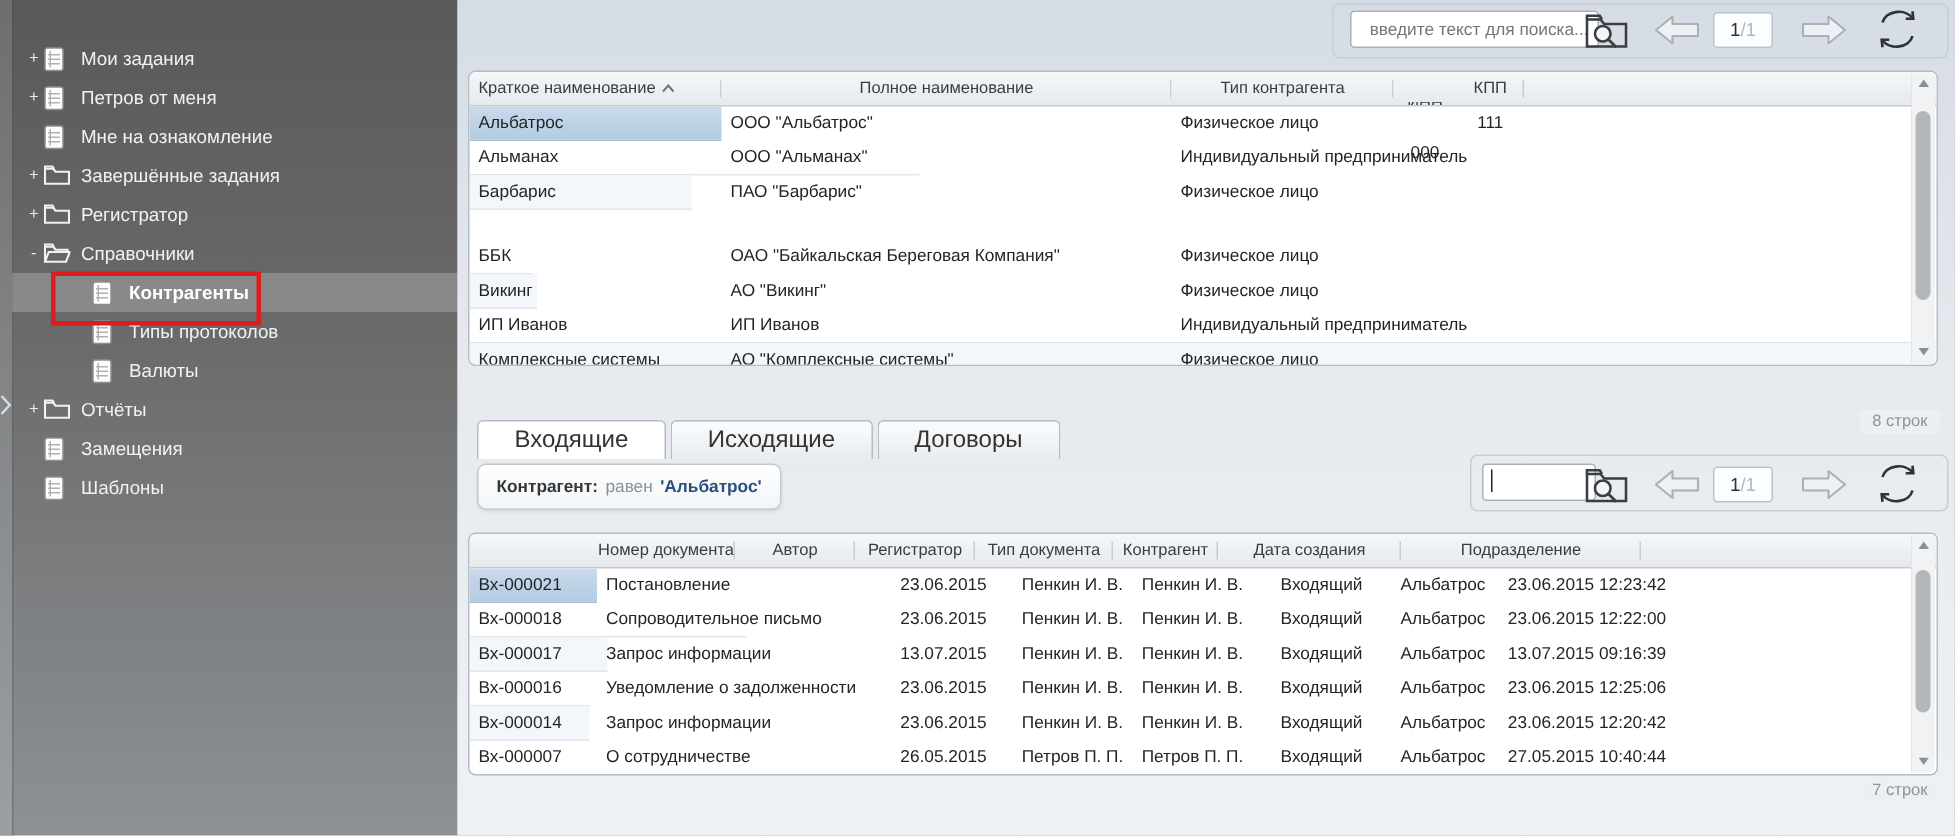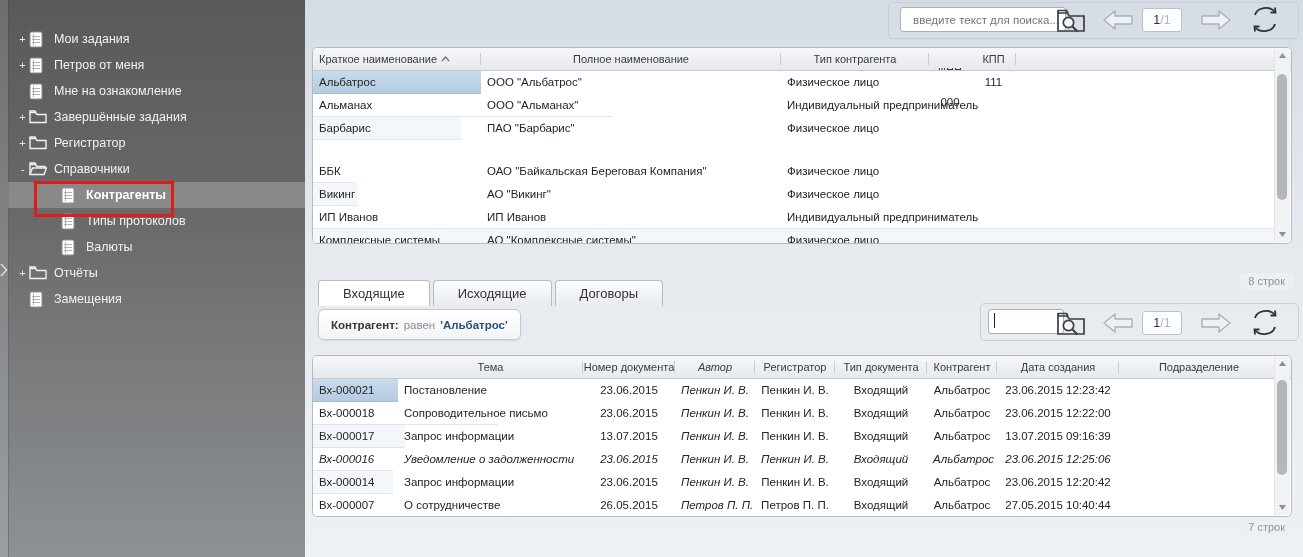--- a/index.html
+++ b/index.html
@@ -77,21 +77,21 @@
   .grid-top .i1,.grid-top .f1{width:300px;}
   .grid-top .i2,.grid-top .f2{width:148px;}
   .grid-top .i3,.grid-top .f3{width:42px;margin-top:20px;}
   .grid-top .i4,.grid-top .f4{width:45px;}
   .grid-top .f3,.grid-top .f4{text-align:center;padding:0 2px;}
   .grid-top .hcell.i0{justify-content:flex-start;padding-left:6px;}
   
   .grid-docs .i0,.grid-docs .f0{width:85px;}
   .grid-docs .i1,.grid-docs .f1{width:185px;}
   .grid-docs .i2,.grid-docs .f2{width:92px;}
-  .grid-docs .i3,.grid-docs .f3{width:80px;font-style:italic;}
+  .grid-docs .i3,.grid-docs .f3{width:80px;}
   .grid-docs .i4,.grid-docs .f4{width:80px;}
   .grid-docs .i5,.grid-docs .f5{width:92px;}
   .grid-docs .i6,.grid-docs .f6{width:70px;}
   .grid-docs .i7,.grid-docs .f7{width:122px;}
   .grid-docs .i8,.grid-docs .f8{width:160px;text-align:center;}
   .grid-docs .f2,.grid-docs .f3,.grid-docs .f4,.grid-docs .f5,.grid-docs .f6,.grid-docs .f7
     {text-align:center;}
   .grid-docs .hcell.i0{justify-content:flex-start;padding-left:8px;margin-top:47px;}
 
   
@@ -108,21 +108,21 @@
   
   .count-badge{position:absolute;right:10px;background:#edf0f3;border-radius:3px;color:#8d939b;
                font-size:11px;padding:2px 8px;}
   .badge-top{top:249px;margin-top:24px;}
   .badge-docs{top:519px;}
 
   
   .tabs{position:absolute;left:13px;top:280px;display:flex;}
   .tab{height:25px;line-height:25px;padding:0 24px;margin-right:3px;border:1px solid #b6bcc3;
        border-bottom:none;border-radius:4px 4px 0 0;background:linear-gradient(180deg,#fbfcfd,#e8ecef);
-       font-size:13px;color:#333;cursor:pointer;white-space:nowrap;}
+       font-size:16px;color:#333;cursor:pointer;white-space:nowrap;}
   .tab.selected{background:#ffffff;}
 
   
   .chip{position:absolute;left:13px;top:309px;height:29px;display:flex;align-items:center;
         padding:0 12px;background:linear-gradient(180deg,#ffffff,#f2f4f6);border:1px solid #c3c9d0;
         border-radius:6px;box-shadow:0 1px 2px rgba(0,0,0,.08);font-size:11.5px;white-space:nowrap;}
   .chip .fld{font-weight:bold;color:#34373a;margin-right:5px;}
   .chip .op{color:#8a9096;margin-right:5px;}
   .chip .val{font-weight:bold;color:#27507f;}
 </style>
@@ -291,20 +291,34 @@
               <line x1="4.5" y1="3" x2="4.5" y2="14" stroke="#aeb2b6" stroke-width="1"></line>
               <line x1="3" y1="5.5" x2="11" y2="5.5" stroke="#aeb2b6" stroke-width="1"></line>
               <line x1="3" y1="8.5" x2="11" y2="8.5" stroke="#aeb2b6" stroke-width="1"></line>
               <line x1="3" y1="11.5" x2="11" y2="11.5" stroke="#aeb2b6" stroke-width="1"></line>
             </svg>
 
           </span>
           <span class="lbl flabel">Замещения</span>
         </li>
 
+        <li class="i11 ic-document-icon lv-0">
+          <span class="exp fexpander"></span>
+          <span class="s-ic">
+            <svg class="svg-doc" width="14" height="17" viewBox="0 0 14 17">
+              <rect x="1" y="1" width="12" height="15" rx="1.5" fill="#fdfdfd" stroke="#8b8f93" stroke-width="1"></rect>
+              <line x1="4.5" y1="3" x2="4.5" y2="14" stroke="#aeb2b6" stroke-width="1"></line>
+              <line x1="3" y1="5.5" x2="11" y2="5.5" stroke="#aeb2b6" stroke-width="1"></line>
+              <line x1="3" y1="8.5" x2="11" y2="8.5" stroke="#aeb2b6" stroke-width="1"></line>
+              <line x1="3" y1="11.5" x2="11" y2="11.5" stroke="#aeb2b6" stroke-width="1"></line>
+            </svg>
+
+          </span>
+          <span class="lbl flabel">Шаблоны</span>
+        </li>
 
     </ul>
     <div class="annotation-box"></div>
   </div>
 
   <div class="content">
 
     <div class="tbar tbar-top"></div>
     <input class="search-input si-top placeholder" placeholder="введите текст для поиска..." style="">
     <span class="tb-ic" style="left:750px;top:6px;">
@@ -508,24 +522,20 @@
       <div class="ghead">
 
           <div class="hcell i0 ic-sort-desc-icon">
             <span class="htext flabel">Номер</span>
 
             <span class="sort-ic sort-desc"><svg width="9" height="6" viewBox="0 0 9 6">
                 <polyline points="1,1 4.5,5 8,1" fill="none" stroke="#6b7077" stroke-width="1.3"></polyline>
               </svg></span>
           </div>
 
-          <div class="hcell i1">
-            <span class="htext flabel">Тема</span>
-
-          </div>
 
           <div class="hcell i2">
             <span class="htext flabel">Номер документа</span>
 
           </div>
 
           <div class="hcell i3">
             <span class="htext flabel">Автор</span>
 
           </div>

